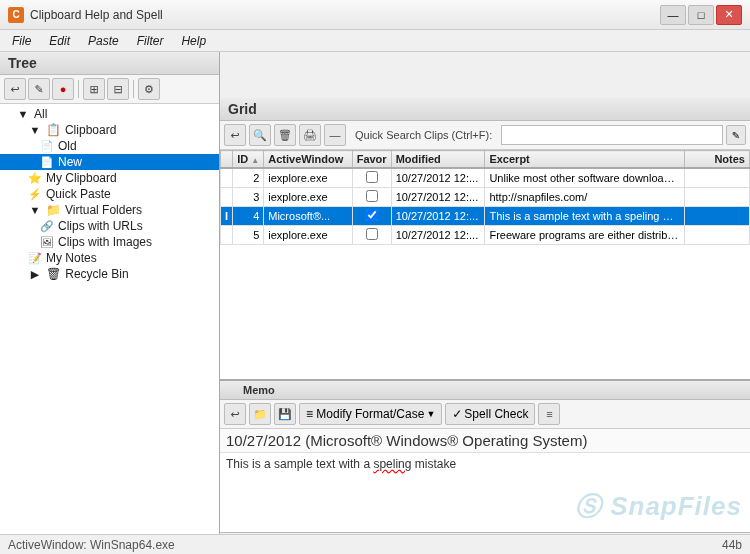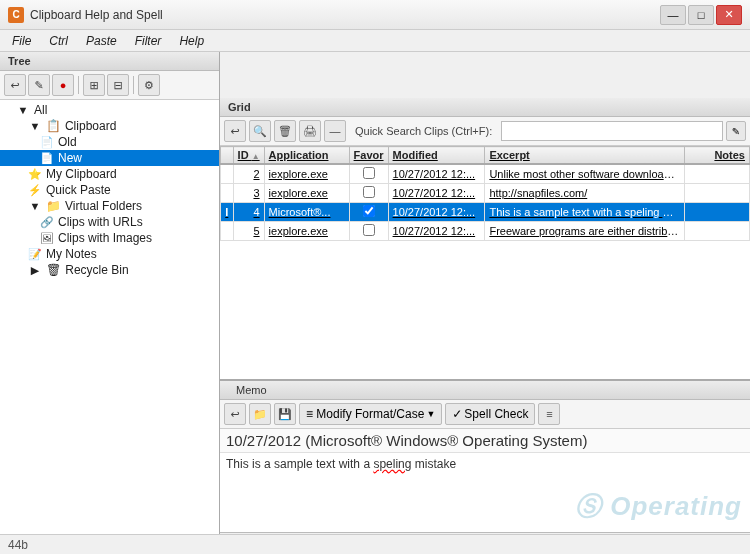--- a/index.html
+++ b/index.html
@@ -54,21 +54,21 @@
       background: #fff;
       display: flex;
       flex-direction: column;
       flex-shrink: 0;
     }
     .panel-header {
       background: linear-gradient(to bottom, #ececec, #d8d8d8);
       border-bottom: 1px solid #bbb;
       padding: 3px 8px;
       font-weight: bold;
-      font-size: 11px;
+      font-size: 14px;
       color: #333;
     }
     .toolbar {
       background: #f5f5f5;
       border-bottom: 1px solid #ccc;
       padding: 3px 4px;
       display: flex;
       align-items: center;
       gap: 2px;
       flex-wrap: wrap;
@@ -149,21 +149,20 @@
       border-radius: 2px;
       cursor: pointer;
       display: flex; align-items: center; justify-content: center;
       font-size: 10px;
     }
 
     
     .grid-table-wrapper {
       flex: 1;
       overflow: auto;
-      text-decoration: underline;
     }
     .grid-table {
       width: 100%;
       border-collapse: collapse;
     }
     .grid-table th {
       background: linear-gradient(to bottom, #f5f5f5, #e0e0e0);
       border: 1px solid #bbb;
       border-bottom: 2px solid #aaa;
       padding: 2px 4px;
@@ -196,22 +195,22 @@
     .memo-section {
       border-top: 2px solid #aaa;
       height: 175px;
       display: flex;
       flex-direction: column;
       background: #fff;
     }
     .memo-header {
       background: linear-gradient(to bottom, #ececec, #d8d8d8);
       border-bottom: 1px solid #bbb;
-      padding: 3px 16px;
-      font-weight: normal;
+      padding: 3px 23px;
+      font-weight: bold;
       font-size: 11px;
       color: #333;
     }
     .memo-toolbar {
       background: #f5f5f5;
       border-bottom: 1px solid #ccc;
       padding: 3px 4px;
       display: flex;
       align-items: center;
       gap: 3px;
@@ -306,21 +305,21 @@
   </div>
   <div class="titlebar-controls">
     <div class="titlebar-btn">—</div>
     <div class="titlebar-btn">□</div>
     <div class="titlebar-btn close">✕</div>
   </div>
 </div>
 
 <div class="menubar">
   <span class="menu-item">File</span>
-  <span class="menu-item">Ctrl</span>
+  <span class="menu-item">Edit</span>
   <span class="menu-item">Paste</span>
   <span class="menu-item">Filter</span>
   <span class="menu-item">Help</span>
 </div>
 
 <div class="main-layout">
 
   <div class="left-panel">
     <div class="panel-header">Tree</div>
     <div class="toolbar">
@@ -411,21 +410,21 @@
         <input class="search-input" type="text" style="">
         <div class="search-clear">✎</div>
       </div>
 
       <div class="grid-table-wrapper">
         <table class="grid-table">
           <thead>
             <tr>
               <th style="width:14px;"></th>
               <th style="width:28px;">ID <span class="th-sort">▲</span></th>
-              <th style="width:120px;">Application</th>
+              <th style="width:120px;">ActiveWindow</th>
               <th style="width:38px;">Favor</th>
               <th style="width:110px;">Modified</th>
               <th style="min-width:140px;">Excerpt</th>
               <th style="width:50px;padding-left:29px;">Notes</th>
             </tr>
           </thead>
           <tbody>
             <tr>
               <td class="row-indicator"></td>
               <td class="id-col">2</td>
@@ -480,26 +479,27 @@
         <div class="memo-format-btn">
           <span>✓</span>
           <span> Spell Check</span>
         </div>
         <div class="tb-btn">≡</div>
       </div>
       <div class="memo-date">10/27/2012 (Microsoft® Windows® Operating System)</div>
       <div class="memo-text">
         <span>This is a sample text with a <span class="spell-underline">speling</span> mistake</span>
         <div class="memo-watermark">
-          <span style="font-style:italic; color:rgba(80,160,190,0.3); font-size:26px; font-weight:bold; letter-spacing:1px;">Ⓢ Operating</span>
+          <span style="font-style:italic; color:rgba(80,160,190,0.3); font-size:26px; font-weight:bold; letter-spacing:1px;">Ⓢ SnapFiles</span>
         </div>
       </div>
       <div class="tab-bar">
         <div class="tab active">Clip Text</div>
       </div>
     </div>
 
   </div>
 </div>
 
 <div class="statusbar">
+  <span>ActiveWindow: WinSnap64.exe</span>
   <span>44b</span>
 </div>
 
 </body></html>

